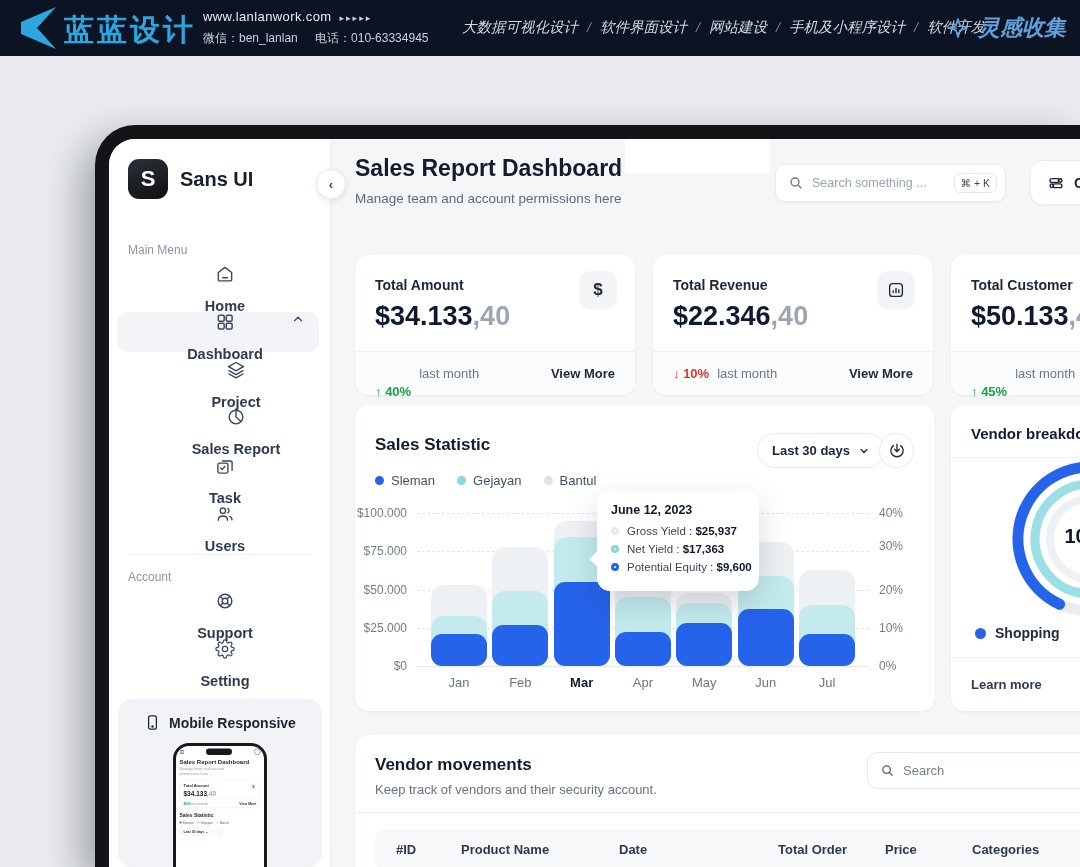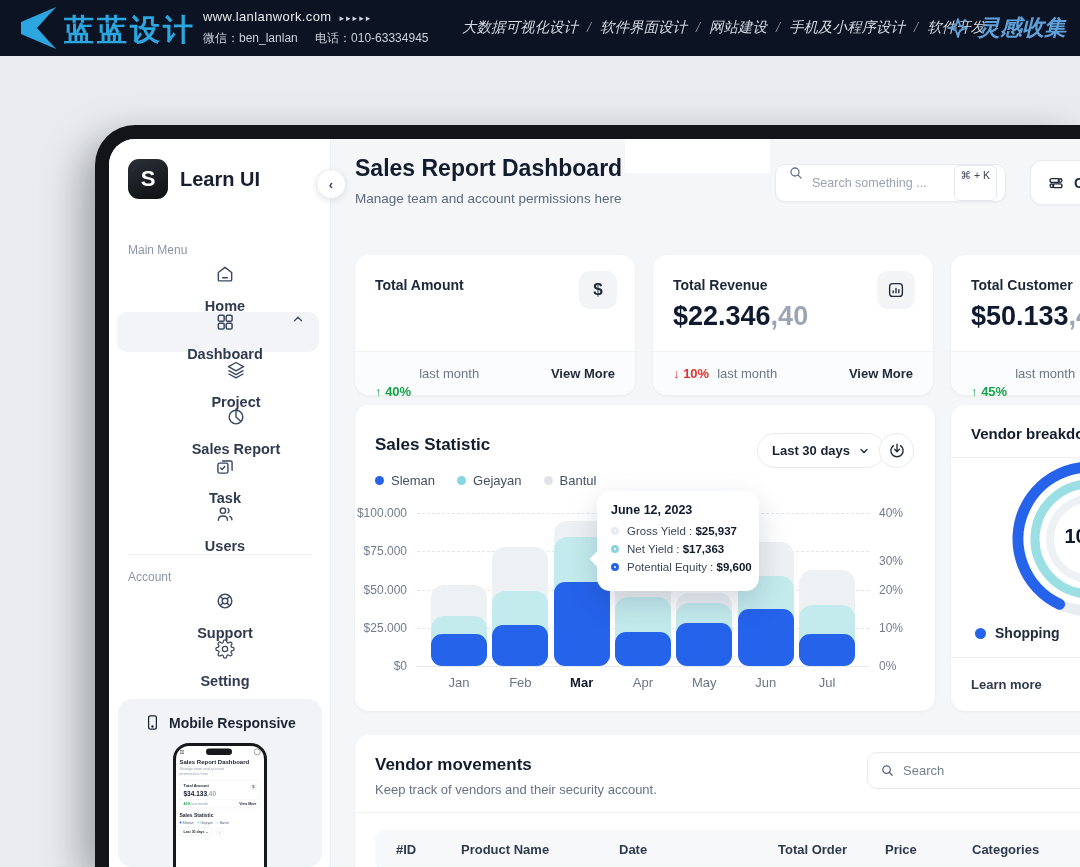--- a/index.html
+++ b/index.html
@@ -84,21 +84,21 @@
     padding:3px 7px; font-weight:600; }
   .mini-circ { width:16px; height:16px; border:1px solid #e3e7ec; border-radius:50%;
     font-size:8px; text-align:center; line-height:15px; color:#333; }
 
   
   .main { position:absolute; left:222px; top:0; width:749px; height:728px; }
   .top-tab { position:absolute; left:294px; top:0; width:145px; height:34px; background:#fff; }
   .page-title { position:absolute; left:24px; top:16px; font-size:23px; font-weight:800; color:#131c2e; }
   .page-sub { position:absolute; left:24px; top:52px; font-size:13.5px; color:#5b6a80; }
   .searchbar { position:absolute; left:444px; top:25px; width:231px; height:38px; background:#fff;
-    border:1px solid #e9ebef; border-radius:10px; display:flex; padding:0 8px 0 12px;
+    border:1px solid #e9ebef; border-radius:10px; display:flex; align-items:center; padding:0 8px 0 12px;
     box-shadow:0 1px 2px rgba(20,30,50,.04); }
   .searchbar input { border:0; outline:0; flex:1; font-size:12.5px; color:#4a5568; min-width:0;
     background:transparent; font-family:"Liberation Sans",sans-serif; }
   .searchbar input::placeholder { color:#9aa3b2; }
   .kbd { border:1px solid #e5e8ec; border-radius:6px; font-size:10.5px; color:#3c4657;
     padding:3px 6px; background:#fff; white-space:nowrap; }
   .customize-btn { position:absolute; left:699px; top:21px; width:170px; height:45px; background:#fff;
     border:1px solid #e9ebef; border-radius:12px; display:flex; align-items:center; gap:9px;
     padding-left:16px; font-size:14px; font-weight:700; color:#1b2435;
     box-shadow:0 1px 2px rgba(20,30,50,.05); }
@@ -211,21 +211,21 @@
     <span>灵感收集</span>
   </div>
 </div>
 
 <div class="device">
 <div class="screen">
 
   <aside class="sidebar">
     <div class="brand">
       <div class="brand-logo">S</div>
-      <div class="brand-name">Learn UI</div>
+      <div class="brand-name">Sans UI</div>
     </div>
 
     <div class="side-label" style="top:104px">Main Menu</div>
 
     <div class="nav-item" style="top:125px">
       <svg class="nav-icon" viewBox="0 0 24 24" fill="none" stroke="currentColor" stroke-width="1.7" stroke-linecap="round" stroke-linejoin="round">
             <path d="M4 10.2 12 4l8 6.2V19a1.2 1.2 0 0 1-1.2 1.2H5.2A1.2 1.2 0 0 1 4 19Z"></path>
             <path d="M9.2 16.4h5.6"></path>
           </svg>
       <span class="lbl">Home</span>
@@ -367,20 +367,21 @@
             <circle cx="17.5" cy="8.7" r="2.4"></circle>
             <rect x="8" y="13.2" width="12" height="5" rx="2.5"></rect>
             <circle cx="6.5" cy="15.7" r="2.4"></circle>
           </svg>
       <span>Cu</span>
     </button>
 
     <div class="stat-card" style="left:24px">
       <div class="t">Total Amount</div>
       <div class="ic">$</div>
+      <div class="val"><span>$34.133</span><i>,40</i></div>
       <div class="stat-foot">
         <span class="trend up"><span class="arr">↑</span> <span>40%</span></span>
         <span class="lastm">last month</span>
         <span class="viewmore">View More</span>
       </div>
     </div>
 
     <div class="stat-card" style="left:322px">
       <div class="t">Total Revenue</div>
       <div class="ic">
@@ -437,21 +438,21 @@
 
       <div class="ticksL">
             <div class="tick" style="top: -7px;">$100.000</div>
             <div class="tick" style="top: 31.25px;">$75.000</div>
             <div class="tick" style="top: 69.5px;">$50.000</div>
             <div class="tick" style="top: 107.75px;">$25.000</div>
             <div class="tick" style="top: 146px;">$0</div>
           </div>
       <div class="ticksR">
             <div class="tick" style="top: -7px;">40%</div>
-            <div class="tick" style="top: 41px;">30%</div>
+            <div class="tick" style="top: 26px;">30%</div>
             <div class="tick" style="top: 69.5px;">20%</div>
             <div class="tick" style="top: 107.75px;">10%</div>
             <div class="tick" style="top: 146px;">0%</div>
           </div>
       <div class="plot">
             <div class="grid" style="top: 0px;"></div>
             <div class="grid" style="top: 38.25px;"></div>
             <div class="grid" style="top: 76.5px;"></div>
             <div class="grid" style="top: 114.75px;"></div>
             <div class="grid base" style="top: 153px;"></div>

